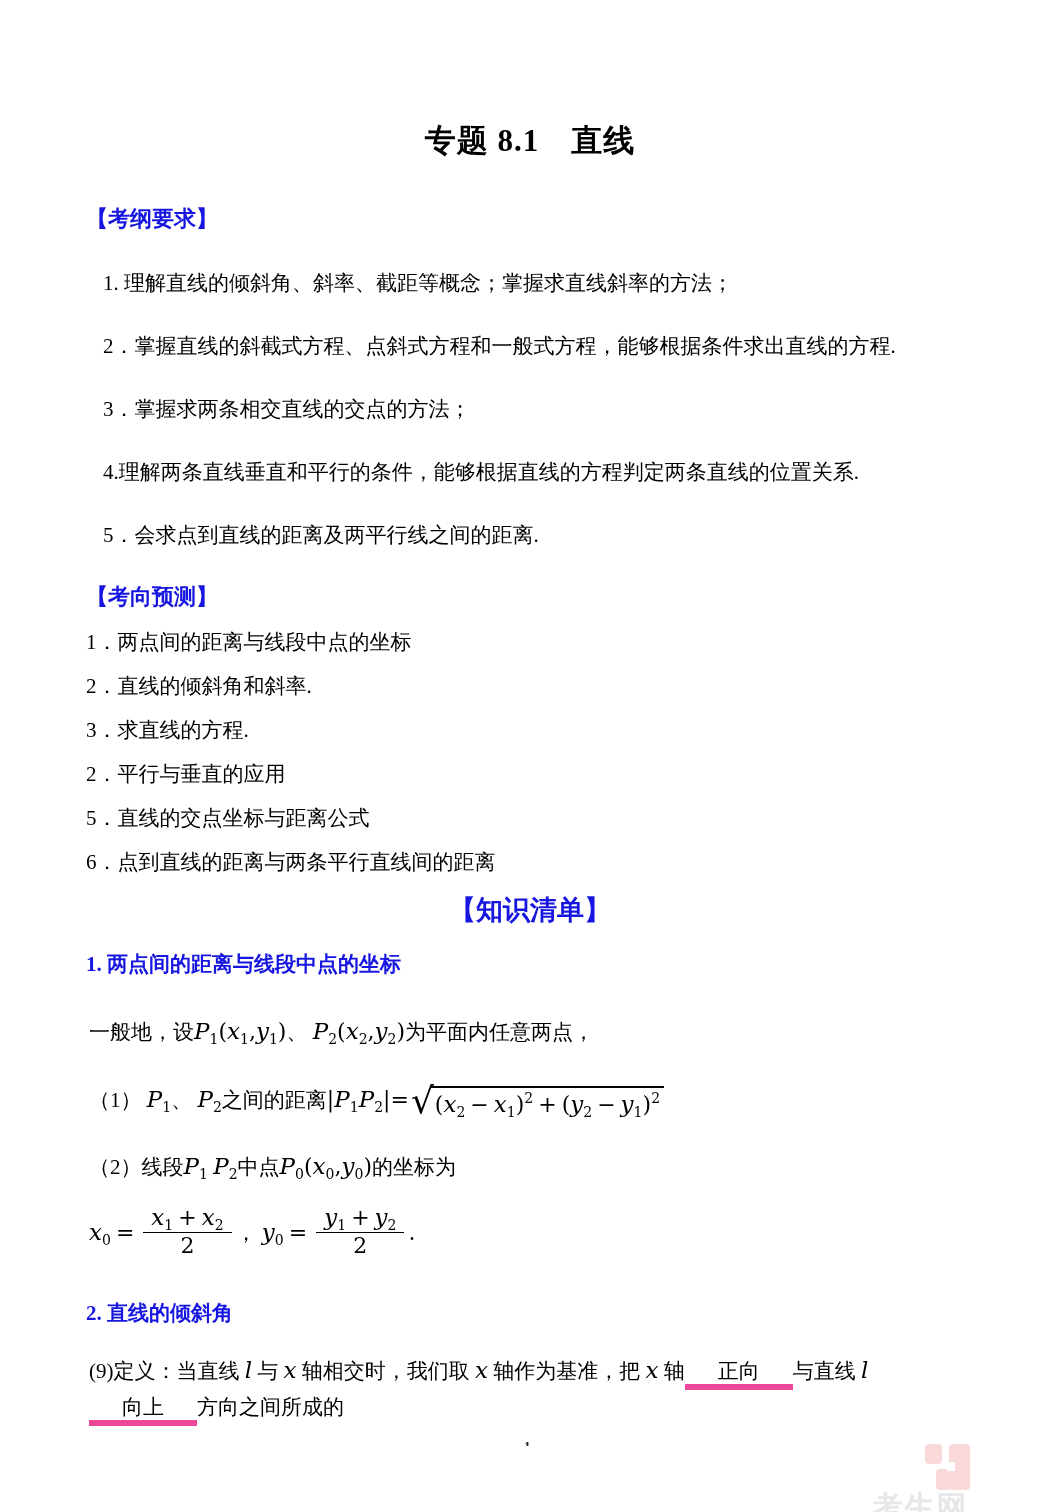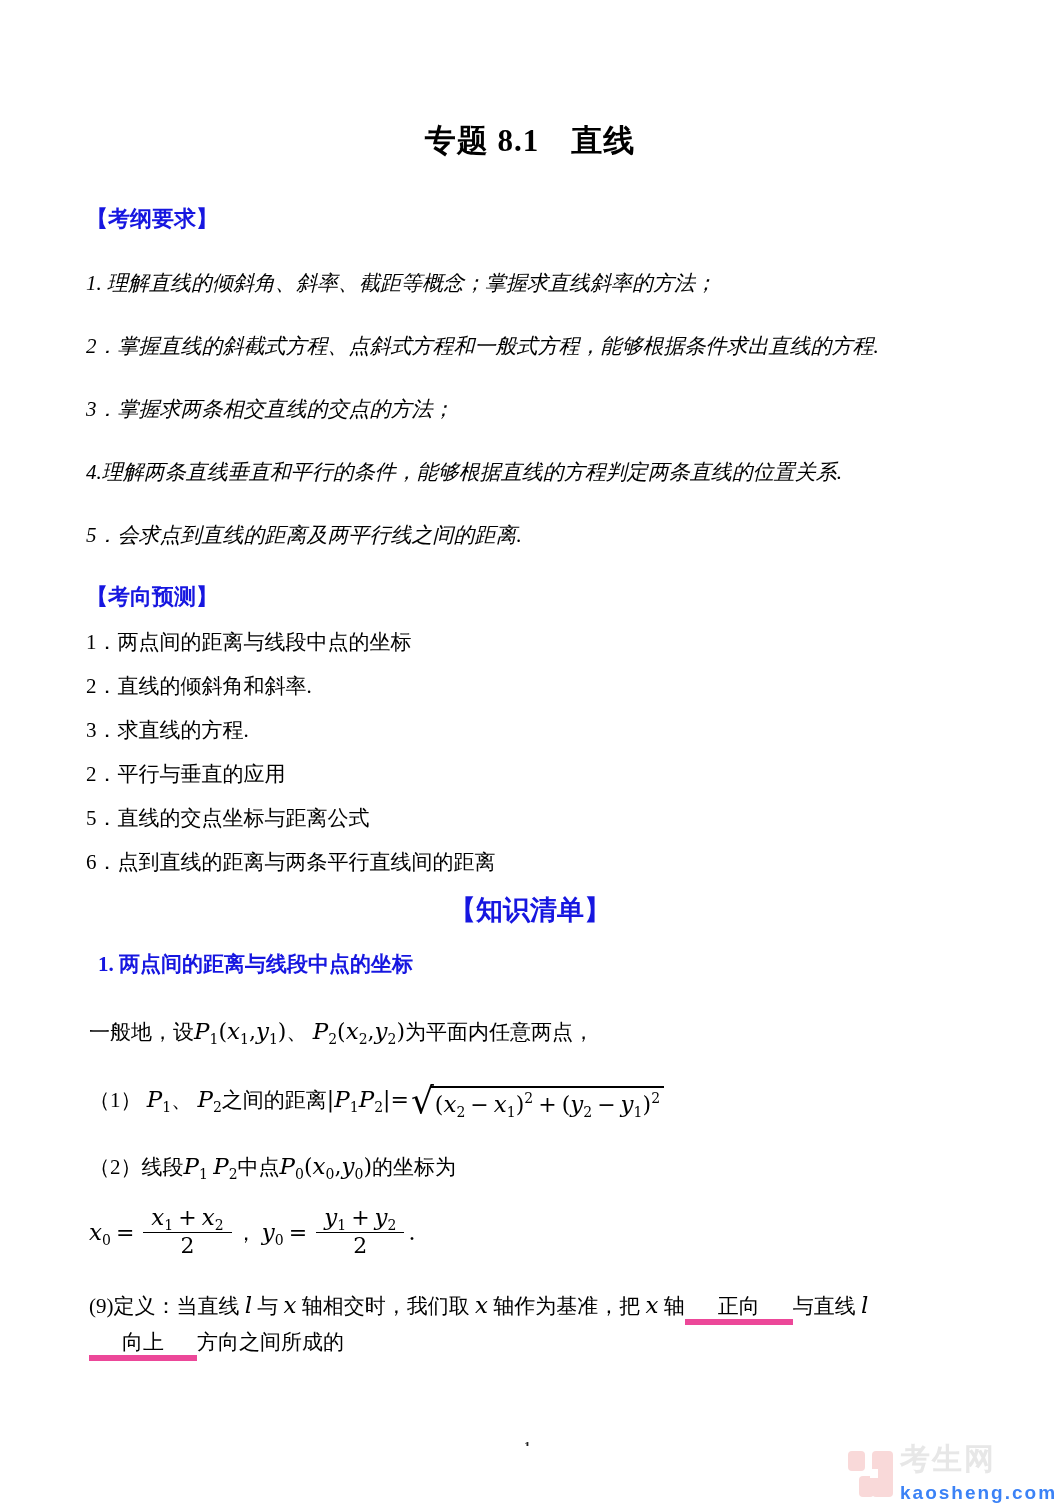--- a/index.html
+++ b/index.html
@@ -28,41 +28,40 @@
     margin-top: 8px;
   }
   .sec-header {
     color: #1616e0;
     font-weight: bold;
     font-size: 22px;
     margin: 0;
   }
   .outline-header { margin-top: 42px; }
   .o-item {
-    margin: 0;
+    margin: 17px;
     margin-top: 35px;
     line-height: 28px;
-    font-style: italic;
   }
   .forecast-header { margin-top: 33px; }
   .f-item {
     margin: 0;
     margin-top: 17px;
     line-height: 27px;
   }
   .knowledge-header {
     margin: 0;
     margin-top: 16px;
     text-align: center;
     color: #1616e0;
     font-weight: bold;
     font-size: 27px;
   }
   .k-sec-title {
-    margin: 12px;
+    margin: 0;
     margin-top: 22px;
     color: #1616e0;
     font-weight: bold;
     font-size: 21px;
   }
   .k-sec-title-2 { margin-top: 37px; }
   .k-line {
     margin: 3px;
     margin-top: 36px;
     line-height: 34px;
@@ -154,20 +153,21 @@
   }
   
   .watermark {
     position: absolute;
     left: 848px;
     top: 1442px;
     width: 200px;
     height: 64px;
     display: flex;
     align-items: center;
+    flex-direction: column;
   }
   .wm-logo {
     position: relative;
     width: 46px;
     height: 50px;
     flex: 0 0 auto;
   }
   .wm-logo .b {
     position: absolute;
     background: #f9d9d9;
@@ -239,20 +239,21 @@
   </p>
 
   <p class="k-line k-line-d2">
     <span>（2）线段</span><span class="mi">P</span><sub>1</sub> <span class="mi">P</span><sub>2</sub><span>中点</span><span class="mi">P</span><sub>0</sub><span class="mo">(</span><span class="mi">x</span><sub>0</sub><span class="mo">,</span><span class="mi">y</span><sub>0</sub><span class="mo">)</span><span>的坐标为</span>
   </p>
 
   <p class="k-line k-line-mid">
     <span class="mi">x</span><sub>0</sub><span class="mo op">=</span><span class="frac"><span class="num"><span class="mi">x</span><sub>1</sub><span class="mo op">+</span><span class="mi">x</span><sub>2</sub></span><span class="den mo">2</span></span><span>，</span>&nbsp;<span class="mi">y</span><sub>0</sub><span class="mo op">=</span><span class="frac"><span class="num"><span class="mi">y</span><sub>1</sub><span class="mo op">+</span><span class="mi">y</span><sub>2</sub></span><span class="den mo">2</span></span><span class="mo">.</span>
   </p>
 
+  <p class="k-sec-title k-sec-title-2">2. 直线的倾斜角</p>
 
   <p class="k-line k-line-def">
     <span>(9)定义：当直线 </span><span class="mi">l</span><span> 与 </span><span class="mi">x</span><span> 轴相交时，我们取 </span><span class="mi">x</span><span> 轴作为基准，把 </span><span class="mi">x</span><span> 轴</span><span class="blank">正向</span><span>与直线 </span><span class="mi">l</span><span class="blank">向上</span><span>方向之间所成的</span>
   </p>
 
 </div>
 
 <div class="page-marker">1</div>
 
 <div class="watermark">

